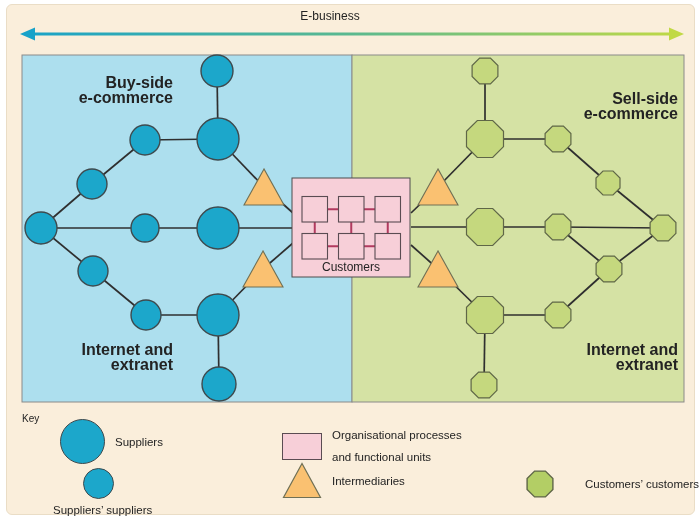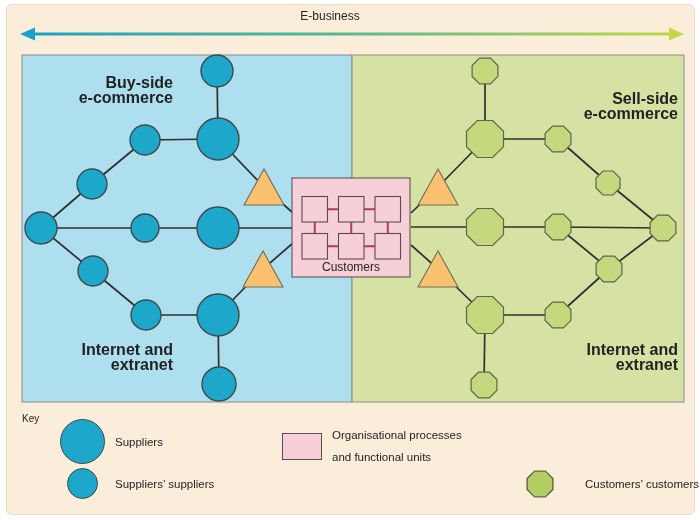--- a/index.html
+++ b/index.html
@@ -30,21 +30,21 @@
   .intranet-label{left:301px;top:260px;width:100px;text-align:center;font-size:12px;}
   .key-title{position:absolute;left:22px;top:413px;font-size:10px;}
   .key-item{position:absolute;display:flex;align-items:center;font-size:11.5px;}
   .ki-icon{display:flex;justify-content:center;align-items:center;flex:none;}
   .ki-label{margin-left:9px;white-space:pre-line;line-height:22px;}
   .kc{border-radius:50%;background:var(--supplier-fill);border:1.6px solid var(--supplier-stroke);box-sizing:border-box;}
   .ksq{width:40px;height:27px;background:var(--process-fill);border:1px solid var(--process-stroke);box-sizing:border-box;}
   .k-oct{fill:var(--customer-key-fill);stroke:var(--customer-stroke);stroke-width:1.4;}
   .k-tri{fill:var(--intermediary-fill);stroke:var(--intermediary-stroke);stroke-width:1.2;}
   .w48{width:48px;}.w42{width:42px;}.w44{width:44px;}
-  .k1{left:58px;top:419px;}.k2{left:58px;top:468px;}
+  .k1{left:58px;top:419px;}.k2{left:44px;top:468px;flex-direction:column;}
   .k3{left:281px;top:424px;}.k4{left:281px;top:462px;}
   .k5{left:503px;top:419px;}.k6{left:518px;top:469px;gap:14px;}
 </style>
 </head>
 <body>
 
 <div id="page">
   <div class="mat"></div>
 
   <div class="lbl ebiz-label">E-business</div>
@@ -170,20 +170,28 @@
       </span>
     <span class="ki-label">Suppliers’ suppliers</span>
   </div>
   <div class="key-item k3">
     <span class="ki-icon w42">
         <span class="ksq"></span>
       </span>
     <span class="ki-label">Organisational processes
 and functional units</span>
   </div>
+  <div class="key-item k4">
+    <span class="ki-icon w42">
+      <svg width="40" height="37">
+          <polygon class="k-tri" points="20,1.5 1.5,35.5 38.5,35.5"></polygon>
+        </svg>
+    </span>
+    <span class="ki-label">Intermediaries</span>
+  </div>
   <div class="key-item k6">
     <span class="ki-icon w44">
       <svg width="30" height="30">
           <polygon class="k-oct" points="27.9,20.4 20.4,27.9 9.6,27.9 2.1,20.4 2.1,9.6 9.6,2.1 20.4,2.1 27.9,9.6"></polygon>
         </svg>
     </span>
     <span class="ki-label">Customers’ customers</span>
   </div>
 </div>
 

